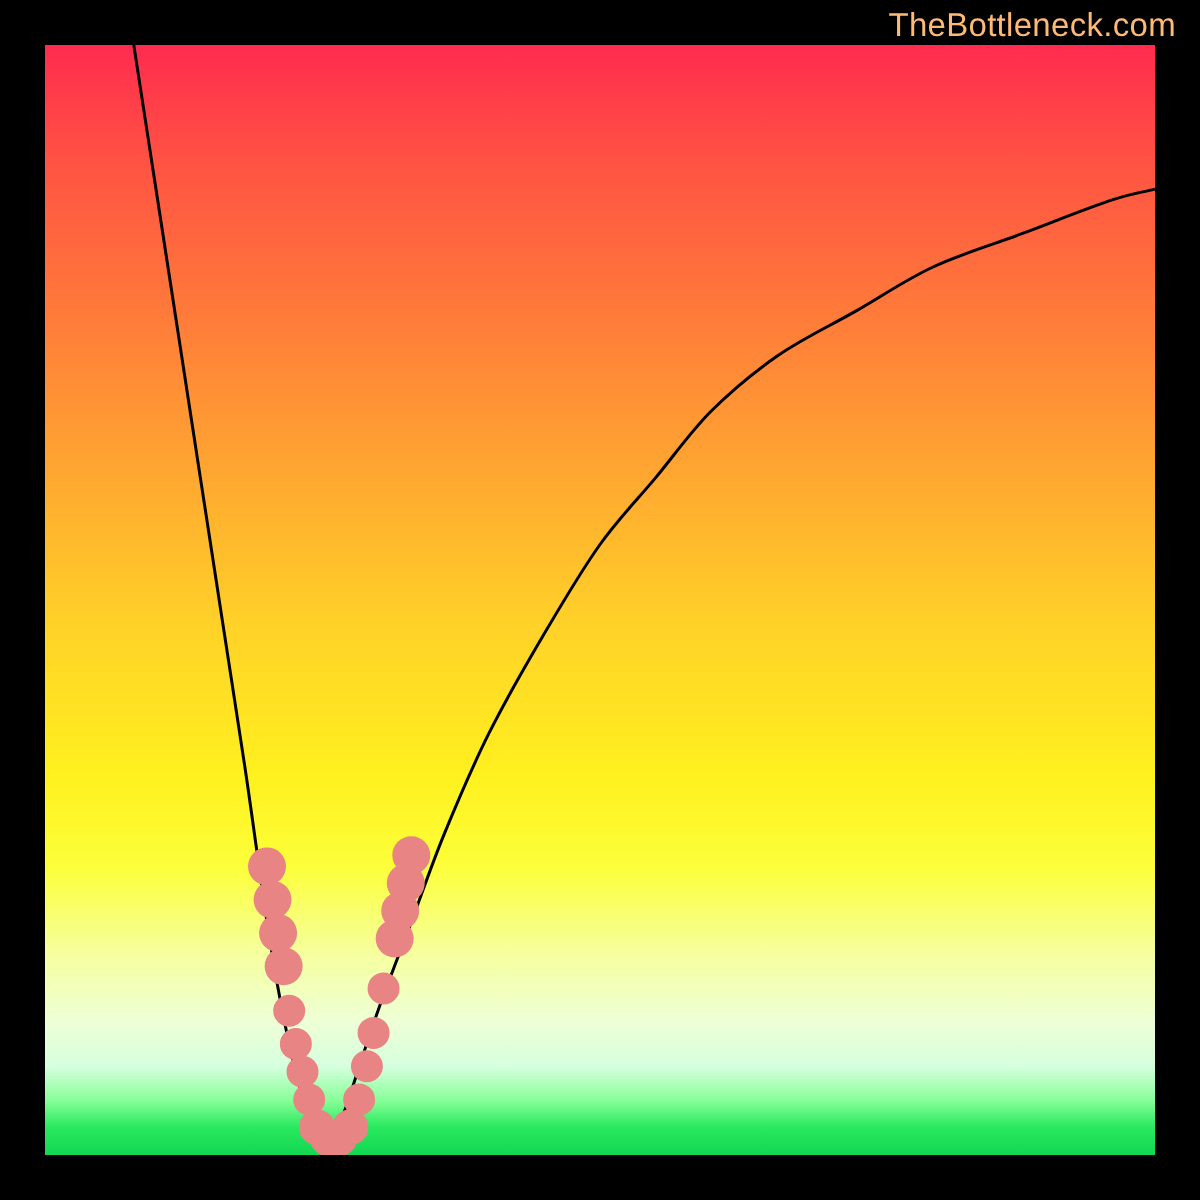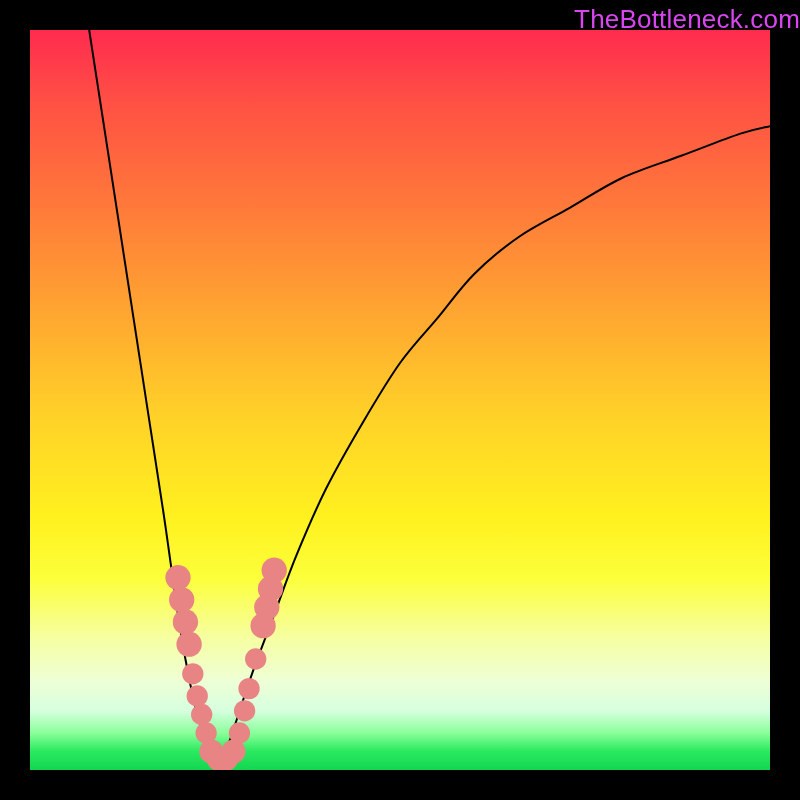--- a/index.html
+++ b/index.html
@@ -38,23 +38,23 @@
       #eeffd6 88%,
       #d6ffdf 92%,
       #8aff9a 95%,
       #29e95f 97.5%,
       #13d651 100%
     );
   }
   .watermark {
     position: absolute;
     top: 4px;
-    right: 0;
-    color: #d946ef;
-    font-size: 26px;
+    right: 16px;
+    color: #fdba74;
+    font-size: 22px;
     letter-spacing: 0.2px;
     font-weight: 400;
   }
   svg.curve {
     position: absolute;
     left: 0;
     top: 0;
     width: 740px;
     height: 740px;
   }

